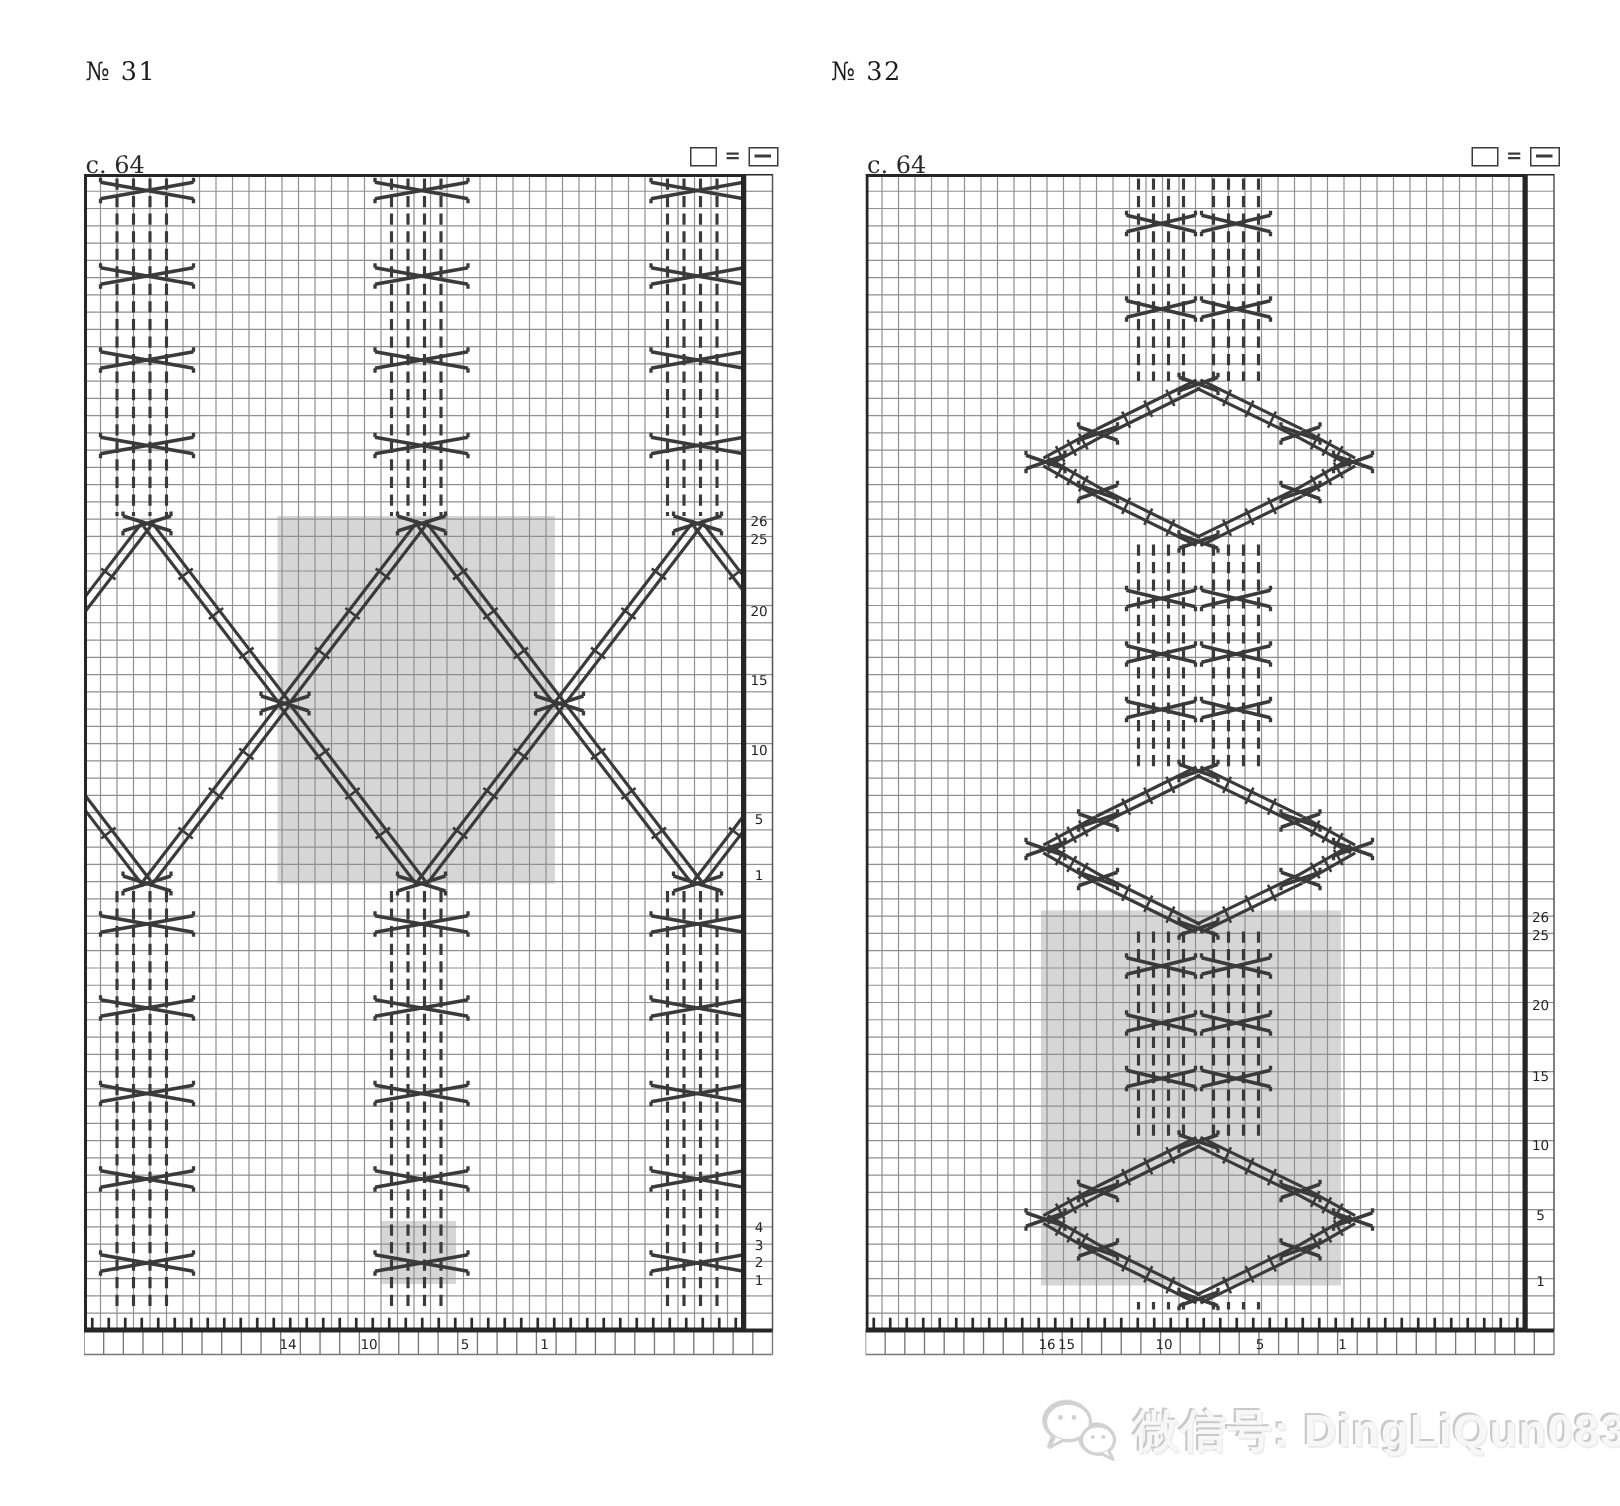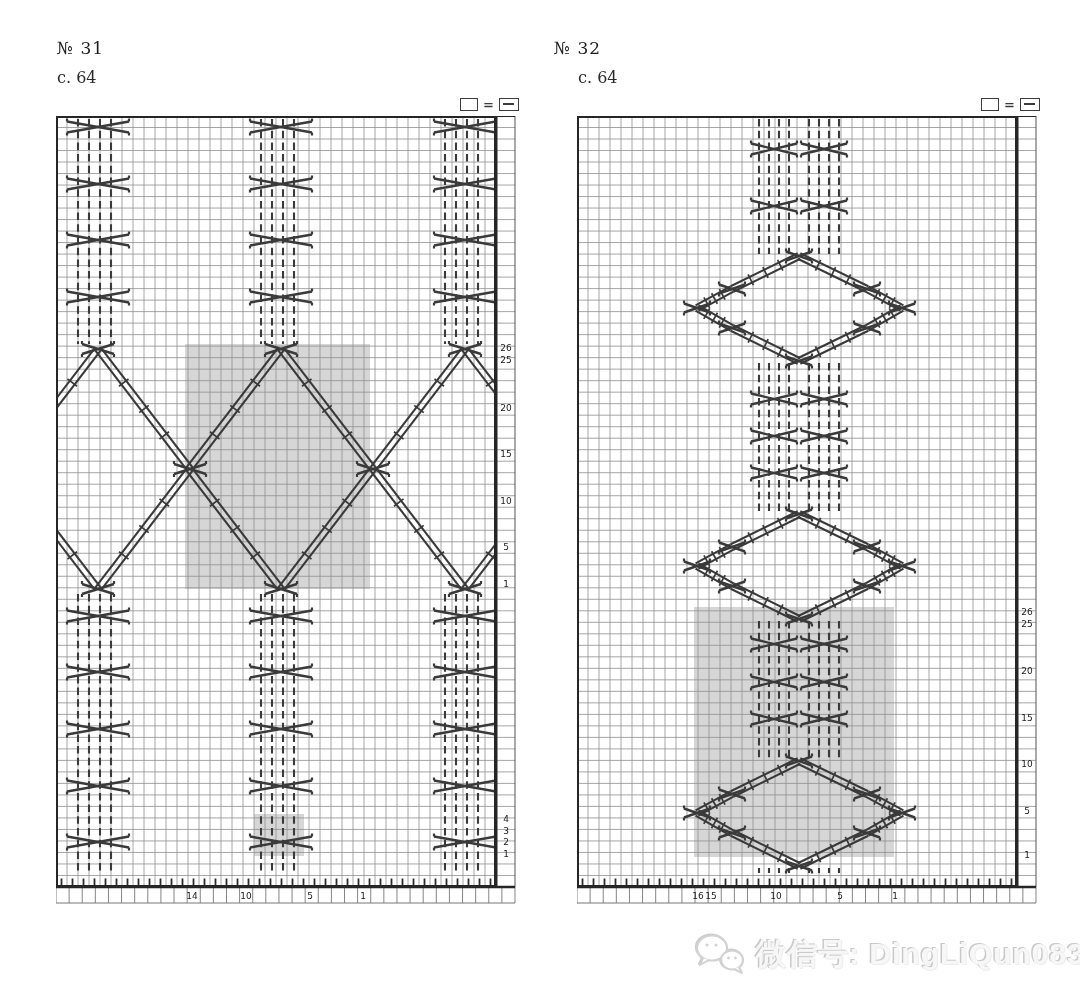--- a/index.html
+++ b/index.html
@@ -5,21 +5,21 @@
   html,body{margin:0;padding:0;}
   body{
     width:1080px;height:1004px;position:relative;background:#ffffff;
     font-family:"DejaVu Sans",sans-serif;overflow:hidden;
   }
   .chart-title{
     position:absolute;font-family:"DejaVu Serif",serif;font-size:17px;
     color:#1c1c1c;letter-spacing:1px;
   }
   .chart-subtitle{
-    position:absolute;font-family:"DejaVu Serif",serif;font-size:16px;color:#2a2a2a;
+    position:absolute;font-family:"DejaVu Serif",serif;font-size:16px;color:#2a2a2a;margin-top:32px;
   }
   .legend{
     position:absolute;display:flex;align-items:center;gap:5px;height:16px;
   }
   .legend .sq{
     display:inline-block;width:18px;height:13px;border:1.6px solid #3c3c3c;
     background:#ffffff;box-sizing:border-box;
   }
   .legend .sq.purl{width:20px;}
   .legend .sq.purl i{

